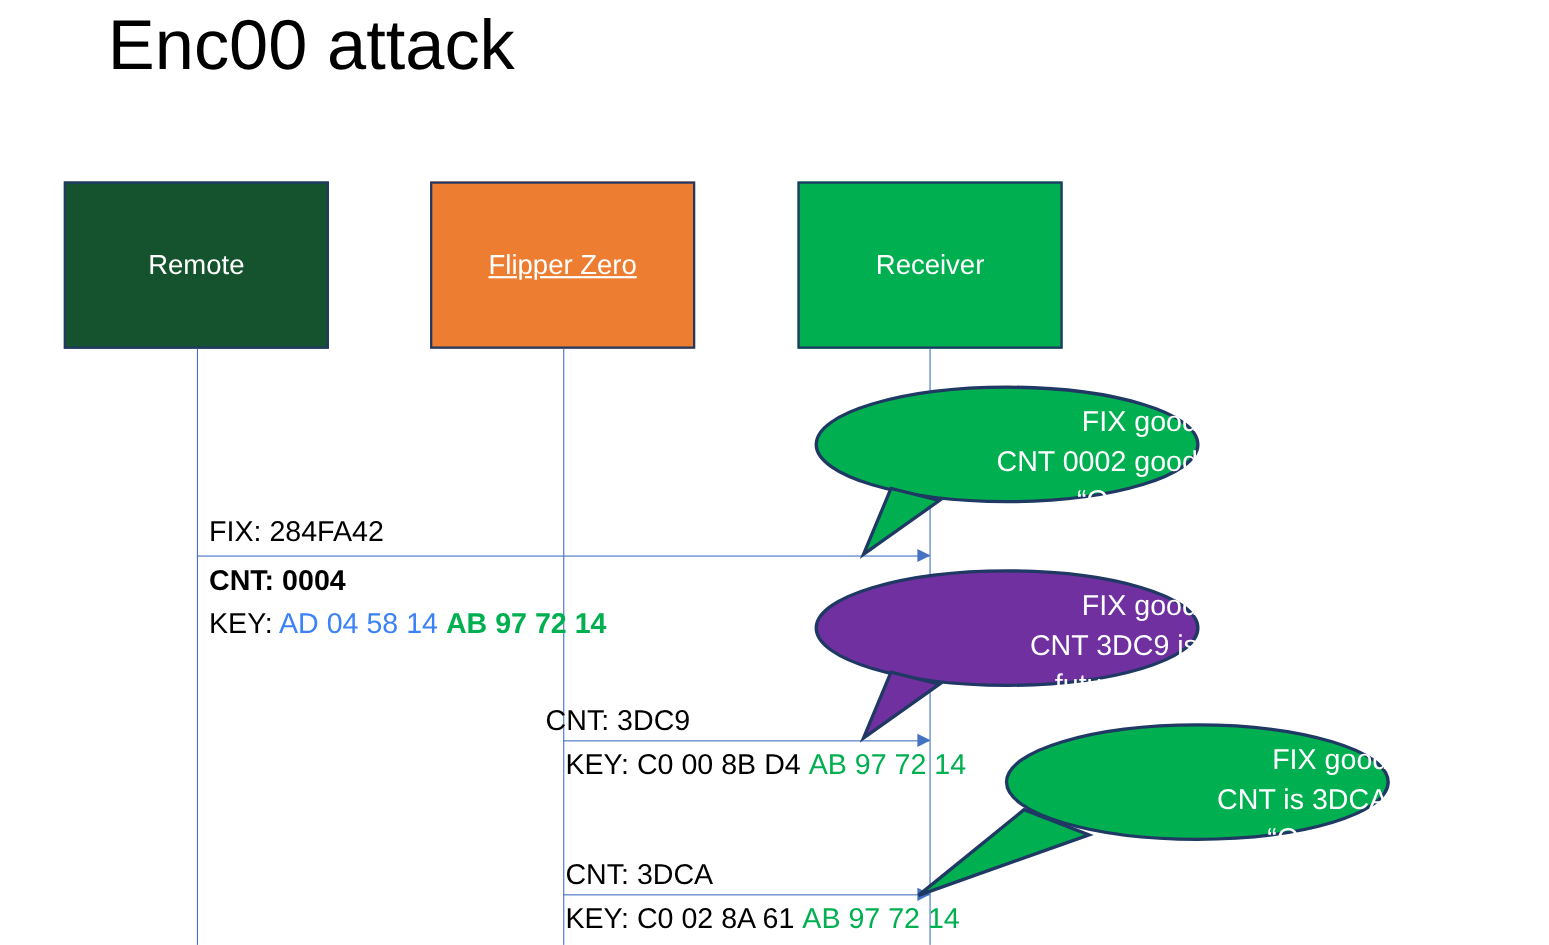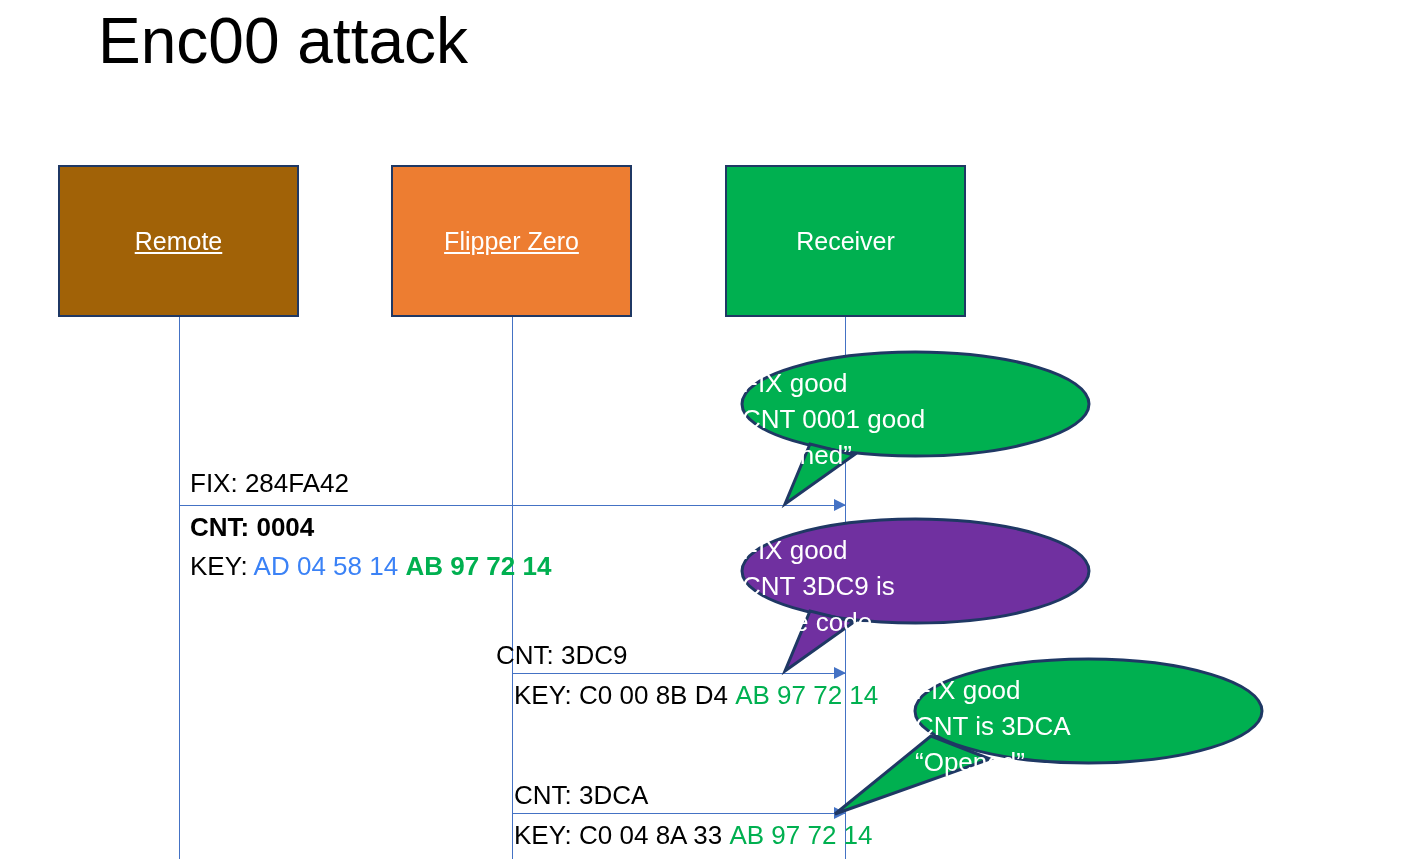--- a/index.html
+++ b/index.html
@@ -39,21 +39,21 @@
     border: 2px solid #1F3864;
     display: flex;
     align-items: center;
     justify-content: center;
     color: #ffffff;
     font-size: 25px;
     line-height: 30px;
     font-weight: 400;
     white-space: nowrap;
   }
-  #actor-remote   { left: 58px;  top: 165px; width: 241px; height: 152px; background: #a16207; text-decoration: underline; }
+  #actor-remote   { left: 58px;  top: 165px; width: 241px; height: 152px; background: #14532d; }
   #actor-flipper  { left: 391px; top: 165px; width: 241px; height: 152px; background: #ED7D31; text-decoration: underline; }
   #actor-receiver { left: 725px; top: 165px; width: 241px; height: 152px; background: #00B050; }
 
   
   .lifeline {
     position: absolute;
     width: 1px;
     background: #4472C4;
     top: 317px;
     bottom: 0;
@@ -110,21 +110,21 @@
   }
   .bubble-wrap svg {
     display: block;
     overflow: visible;
   }
   .bubble-text {
     position: absolute;
     left: 0;
     top: 0;
     width: 100%;
-    text-align: left;
+    text-align: right;
     color: #ffffff;
     font-size: 26px;
     line-height: 36px;
     pointer-events: none;
   }
   #bubble1 { left: 742px; top: 352px; width: 347px; height: 104px; }
   #bubble1 .bubble-text { top: 13px; }
   #bubble2 { left: 742px; top: 519px; width: 347px; height: 104px; }
   #bubble2 .bubble-text { top: 13px; }
   #bubble3 { left: 915px; top: 659px; width: 347px; height: 104px; }
@@ -171,31 +171,31 @@
   <div class="msg-label" id="label-key2">
     <span>KEY: </span><span>C0 00 8B D4</span><span>&nbsp;</span><span class="hex-green">AB 97 72 14</span>
   </div>
 
   <div class="msg-line" id="msg3-line"></div>
   <div class="msg-arrowhead" id="msg3-head"></div>
   <div class="msg-label" id="label-cnt3">
     <span>CNT: </span><span>3DCA</span>
   </div>
   <div class="msg-label" id="label-key3">
-    <span>KEY: </span><span>C0 04 8A 33</span><span>&nbsp;</span><span class="hex-green">AB 97 72 14</span>
+    <span>KEY: </span><span>C0 02 8A 61</span><span>&nbsp;</span><span class="hex-green">AB 97 72 14</span>
   </div>
 
   <div class="bubble-wrap" id="bubble1">
     <svg width="347" height="160" viewBox="0 0 347 160">
       <path d="M 173.5 0 C 269 0 347 23.5 347 52 C 347 80.5 269 104 173.5 104 C 78 104 0 80.5 0 52 C 0 23.5 78 0 173.5 0 Z" fill="#00B050" stroke="#1F3864" stroke-width="3"></path>
       <path d="M 68 92 L 43 152 L 112 103 Z" fill="#00B050" stroke="#1F3864" stroke-width="3"></path>
     </svg>
     <div class="bubble-text">
       <div>FIX good</div>
-      <div>CNT 0001 good</div>
+      <div>CNT 0002 good</div>
       <div>“Opened”</div>
     </div>
   </div>
 
   <div class="bubble-wrap" id="bubble2">
     <svg width="347" height="160" viewBox="0 0 347 160">
       <path d="M 173.5 0 C 269 0 347 23.5 347 52 C 347 80.5 269 104 173.5 104 C 78 104 0 80.5 0 52 C 0 23.5 78 0 173.5 0 Z" fill="#7030A0" stroke="#1F3864" stroke-width="3"></path>
       <path d="M 68 92 L 43 152 L 112 103 Z" fill="#7030A0" stroke="#1F3864" stroke-width="3"></path>
     </svg>
     <div class="bubble-text">

